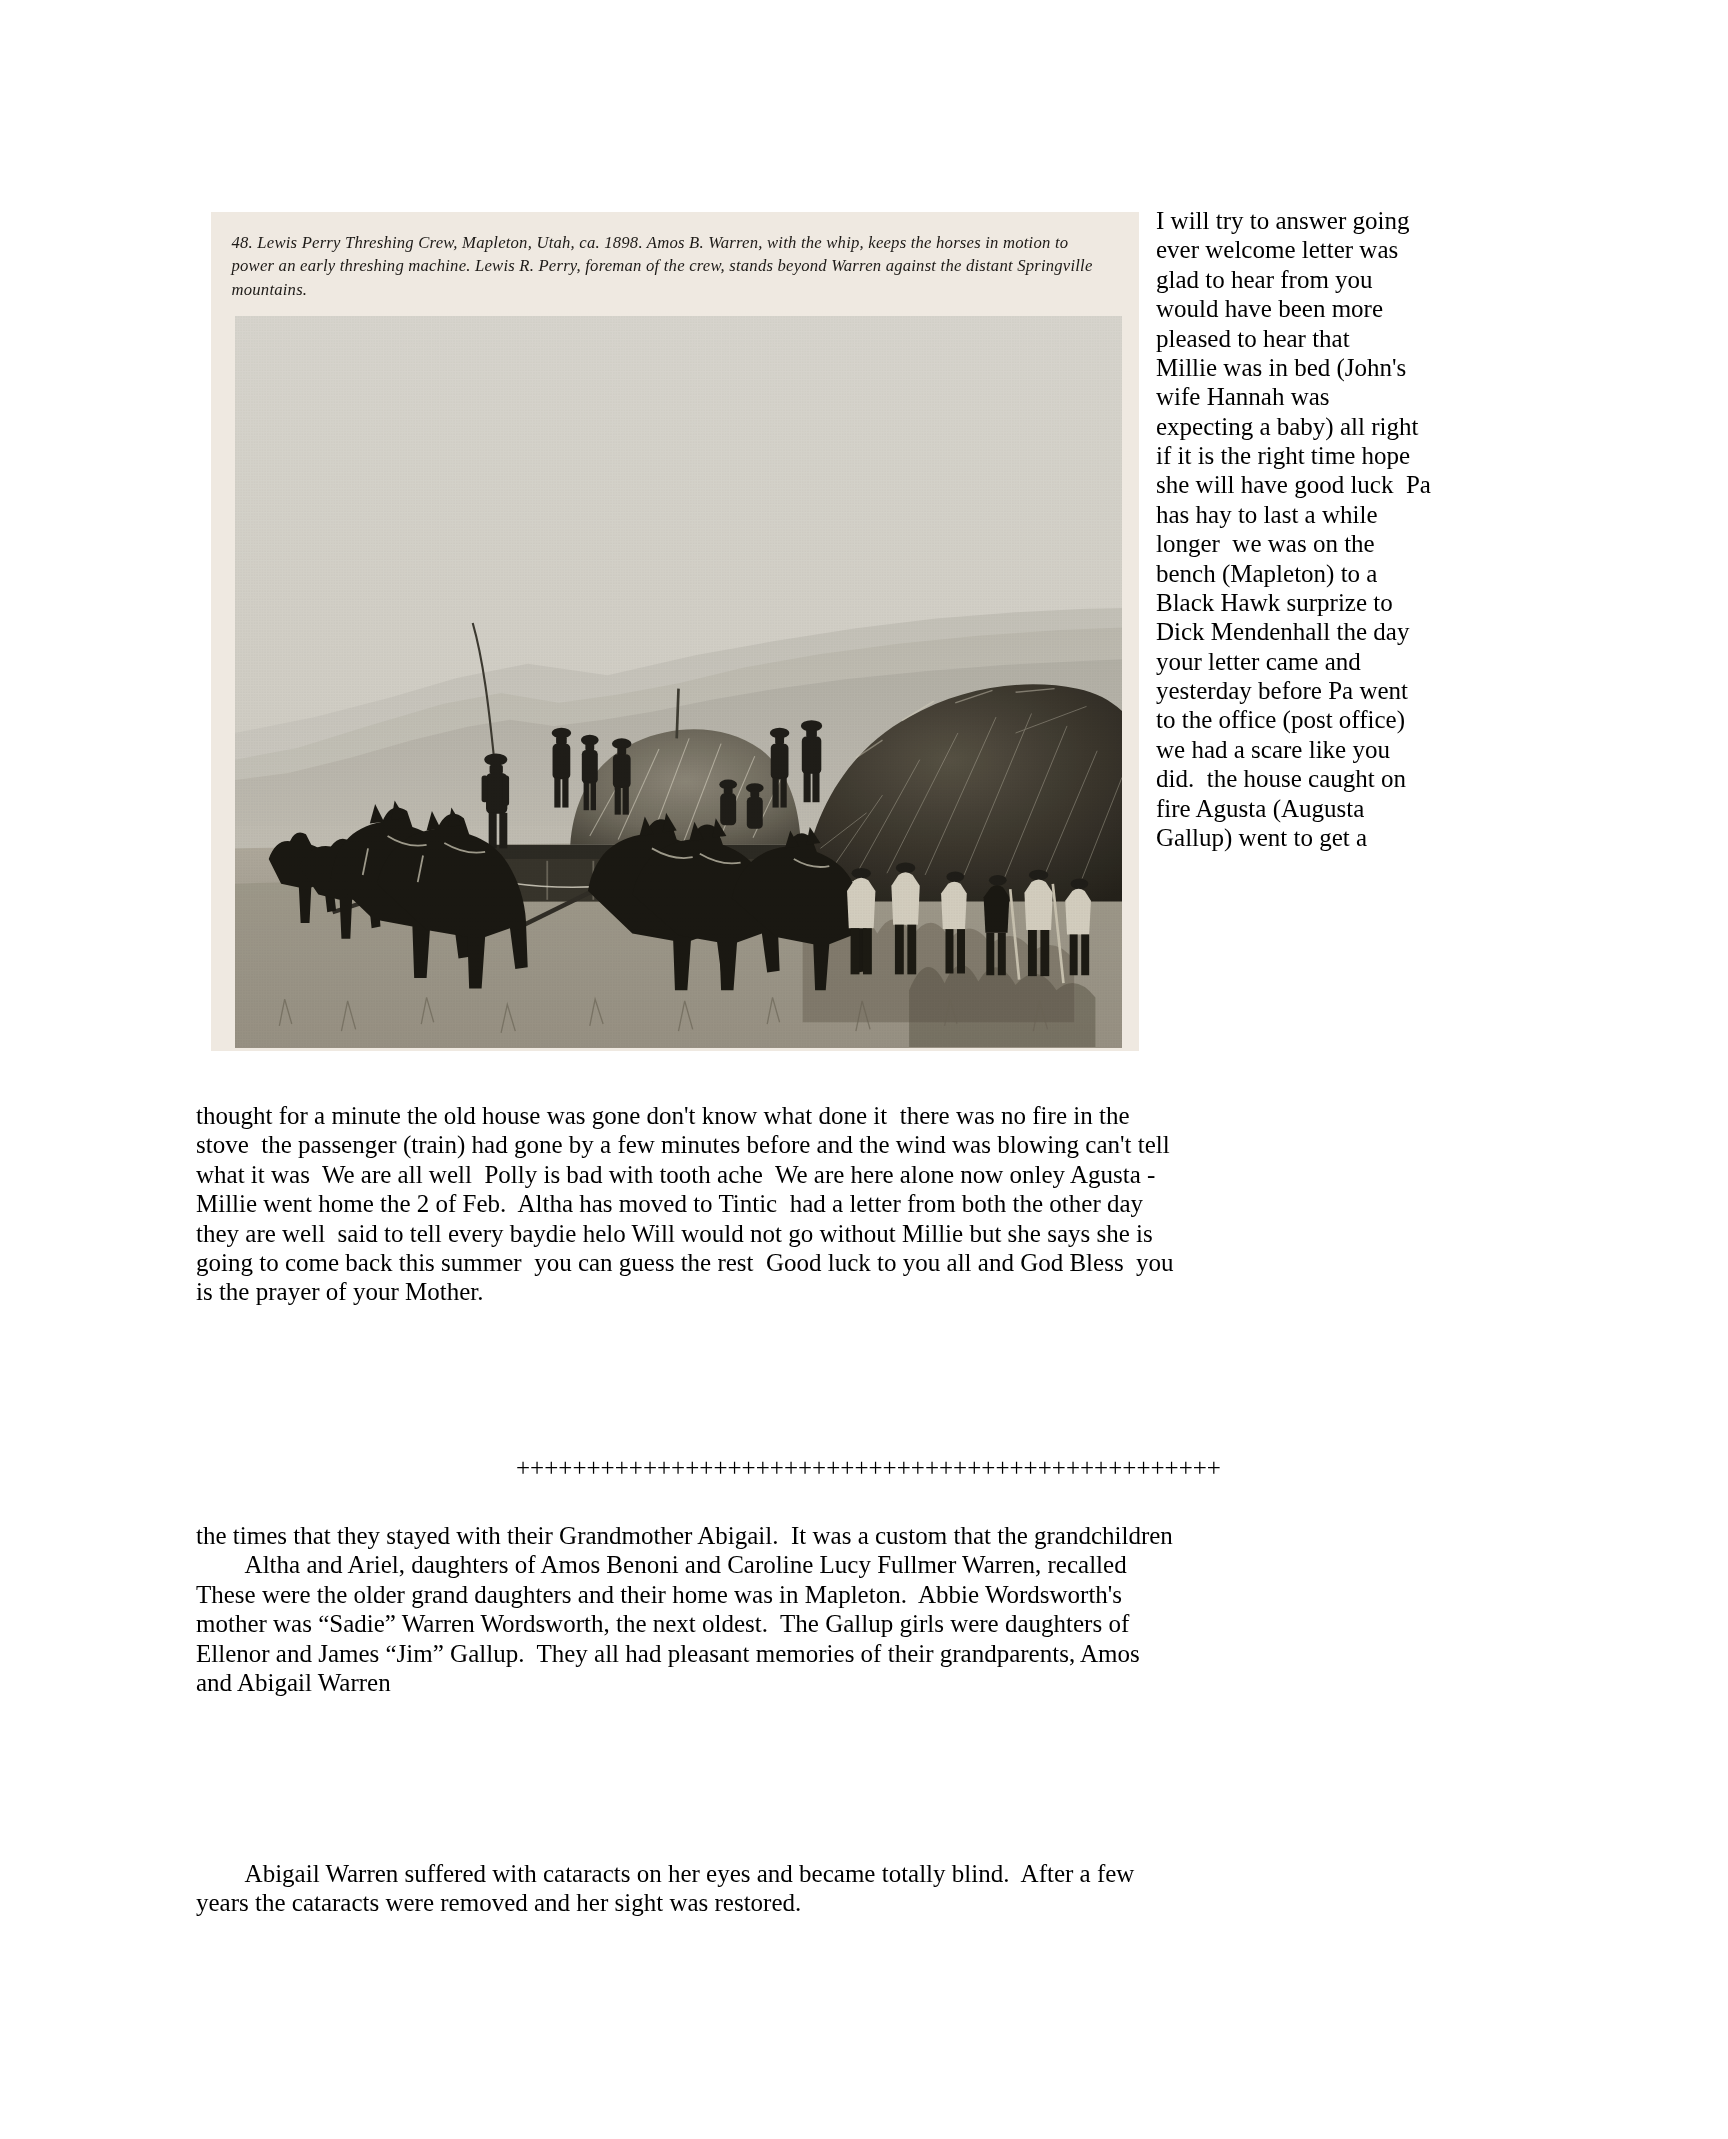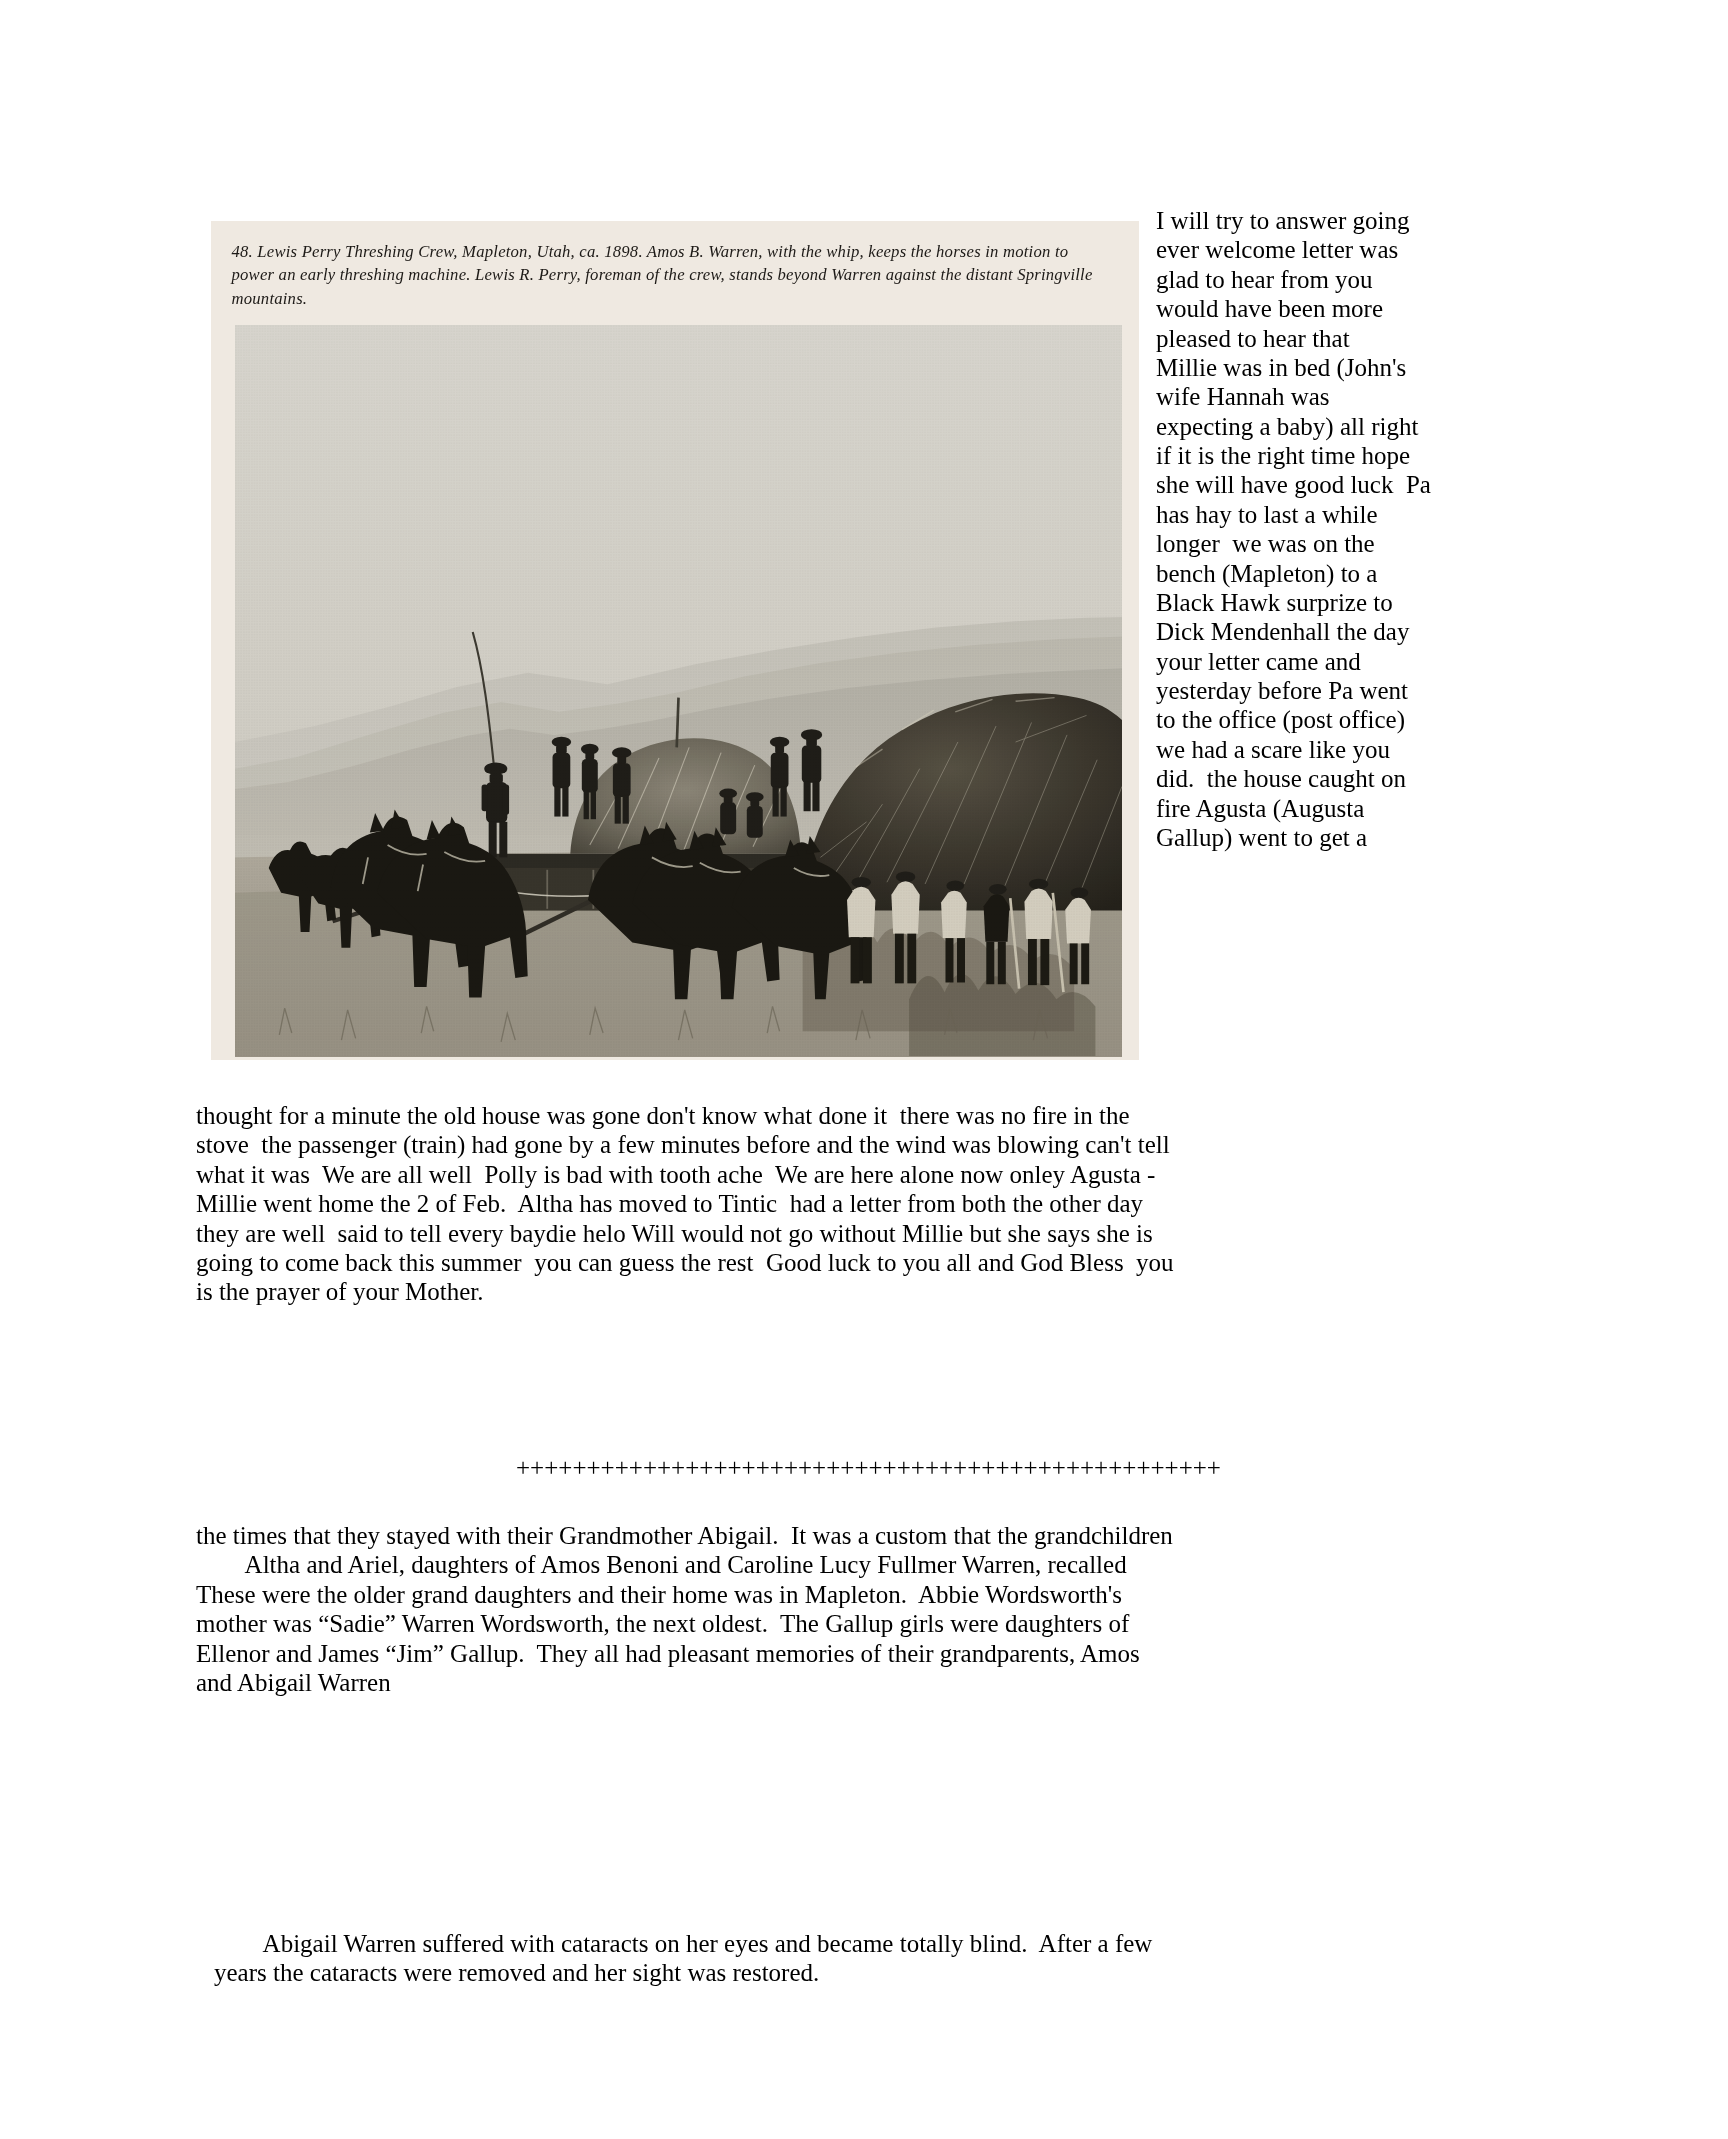--- a/index.html
+++ b/index.html
@@ -11,21 +11,21 @@
     width:1728px;
     height:2269px;
     background:#ffffff;
     overflow:hidden;
   }
 
   
   .scan-block{
     position:absolute;
     left:211px;
-    top:221px;
+    top:212px;
     width:928px;
     height:839px;
     background:#efe9e1;
     overflow:hidden;
   }
   .scan-caption{
     position:absolute;
     left:20.5px;
     top:19px;
     width:873px;
@@ -64,21 +64,21 @@
     left:196px;
     width:1345px;
     font-size:25px;
     line-height:1.175;
     color:#000;
   }
   .body-copy .ln{white-space:pre;display:block;}
 
   #p-letter-tail{top:1101px;}
   #p-altha{top:1521px;}
-  #p-abigail{top:1929px;margin-left:18px;}
+  #p-abigail{top:1859px;}
 
   .sep-row{
     position:absolute;
     left:196px;
     top:1453px;
     width:1345px;
     text-align:center;
     font-size:25px;
     line-height:1.175;
     color:#000;

